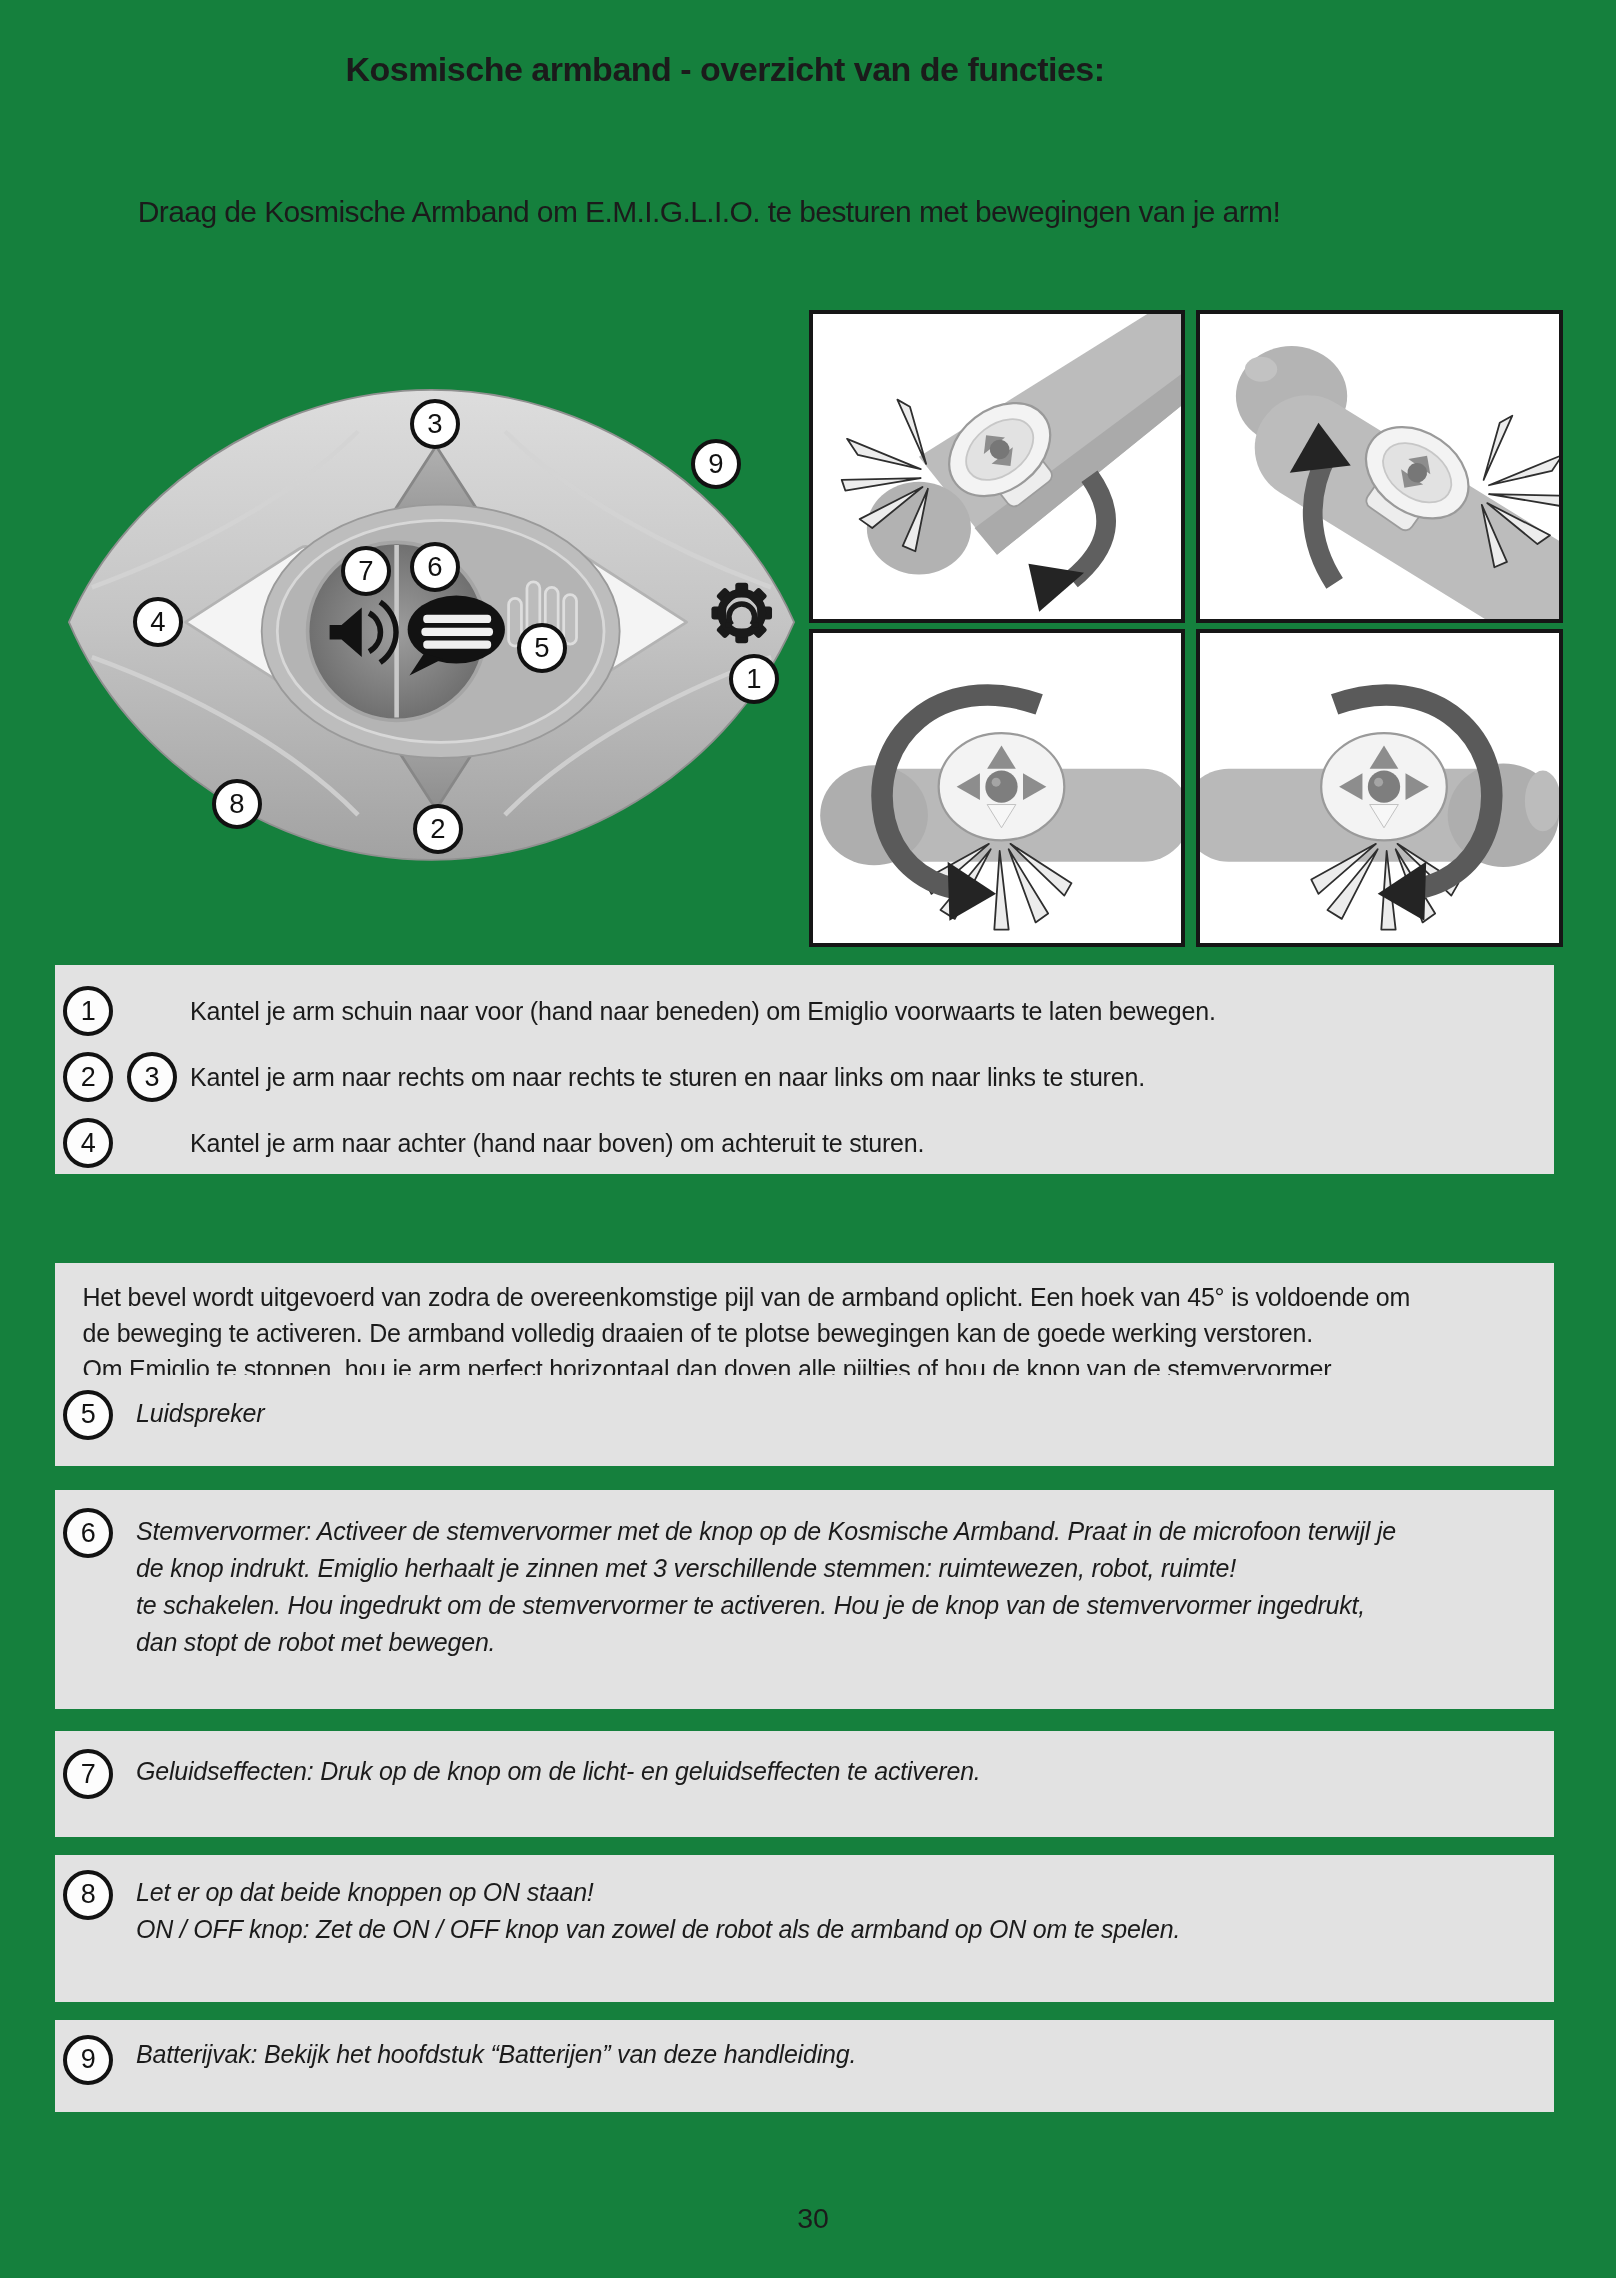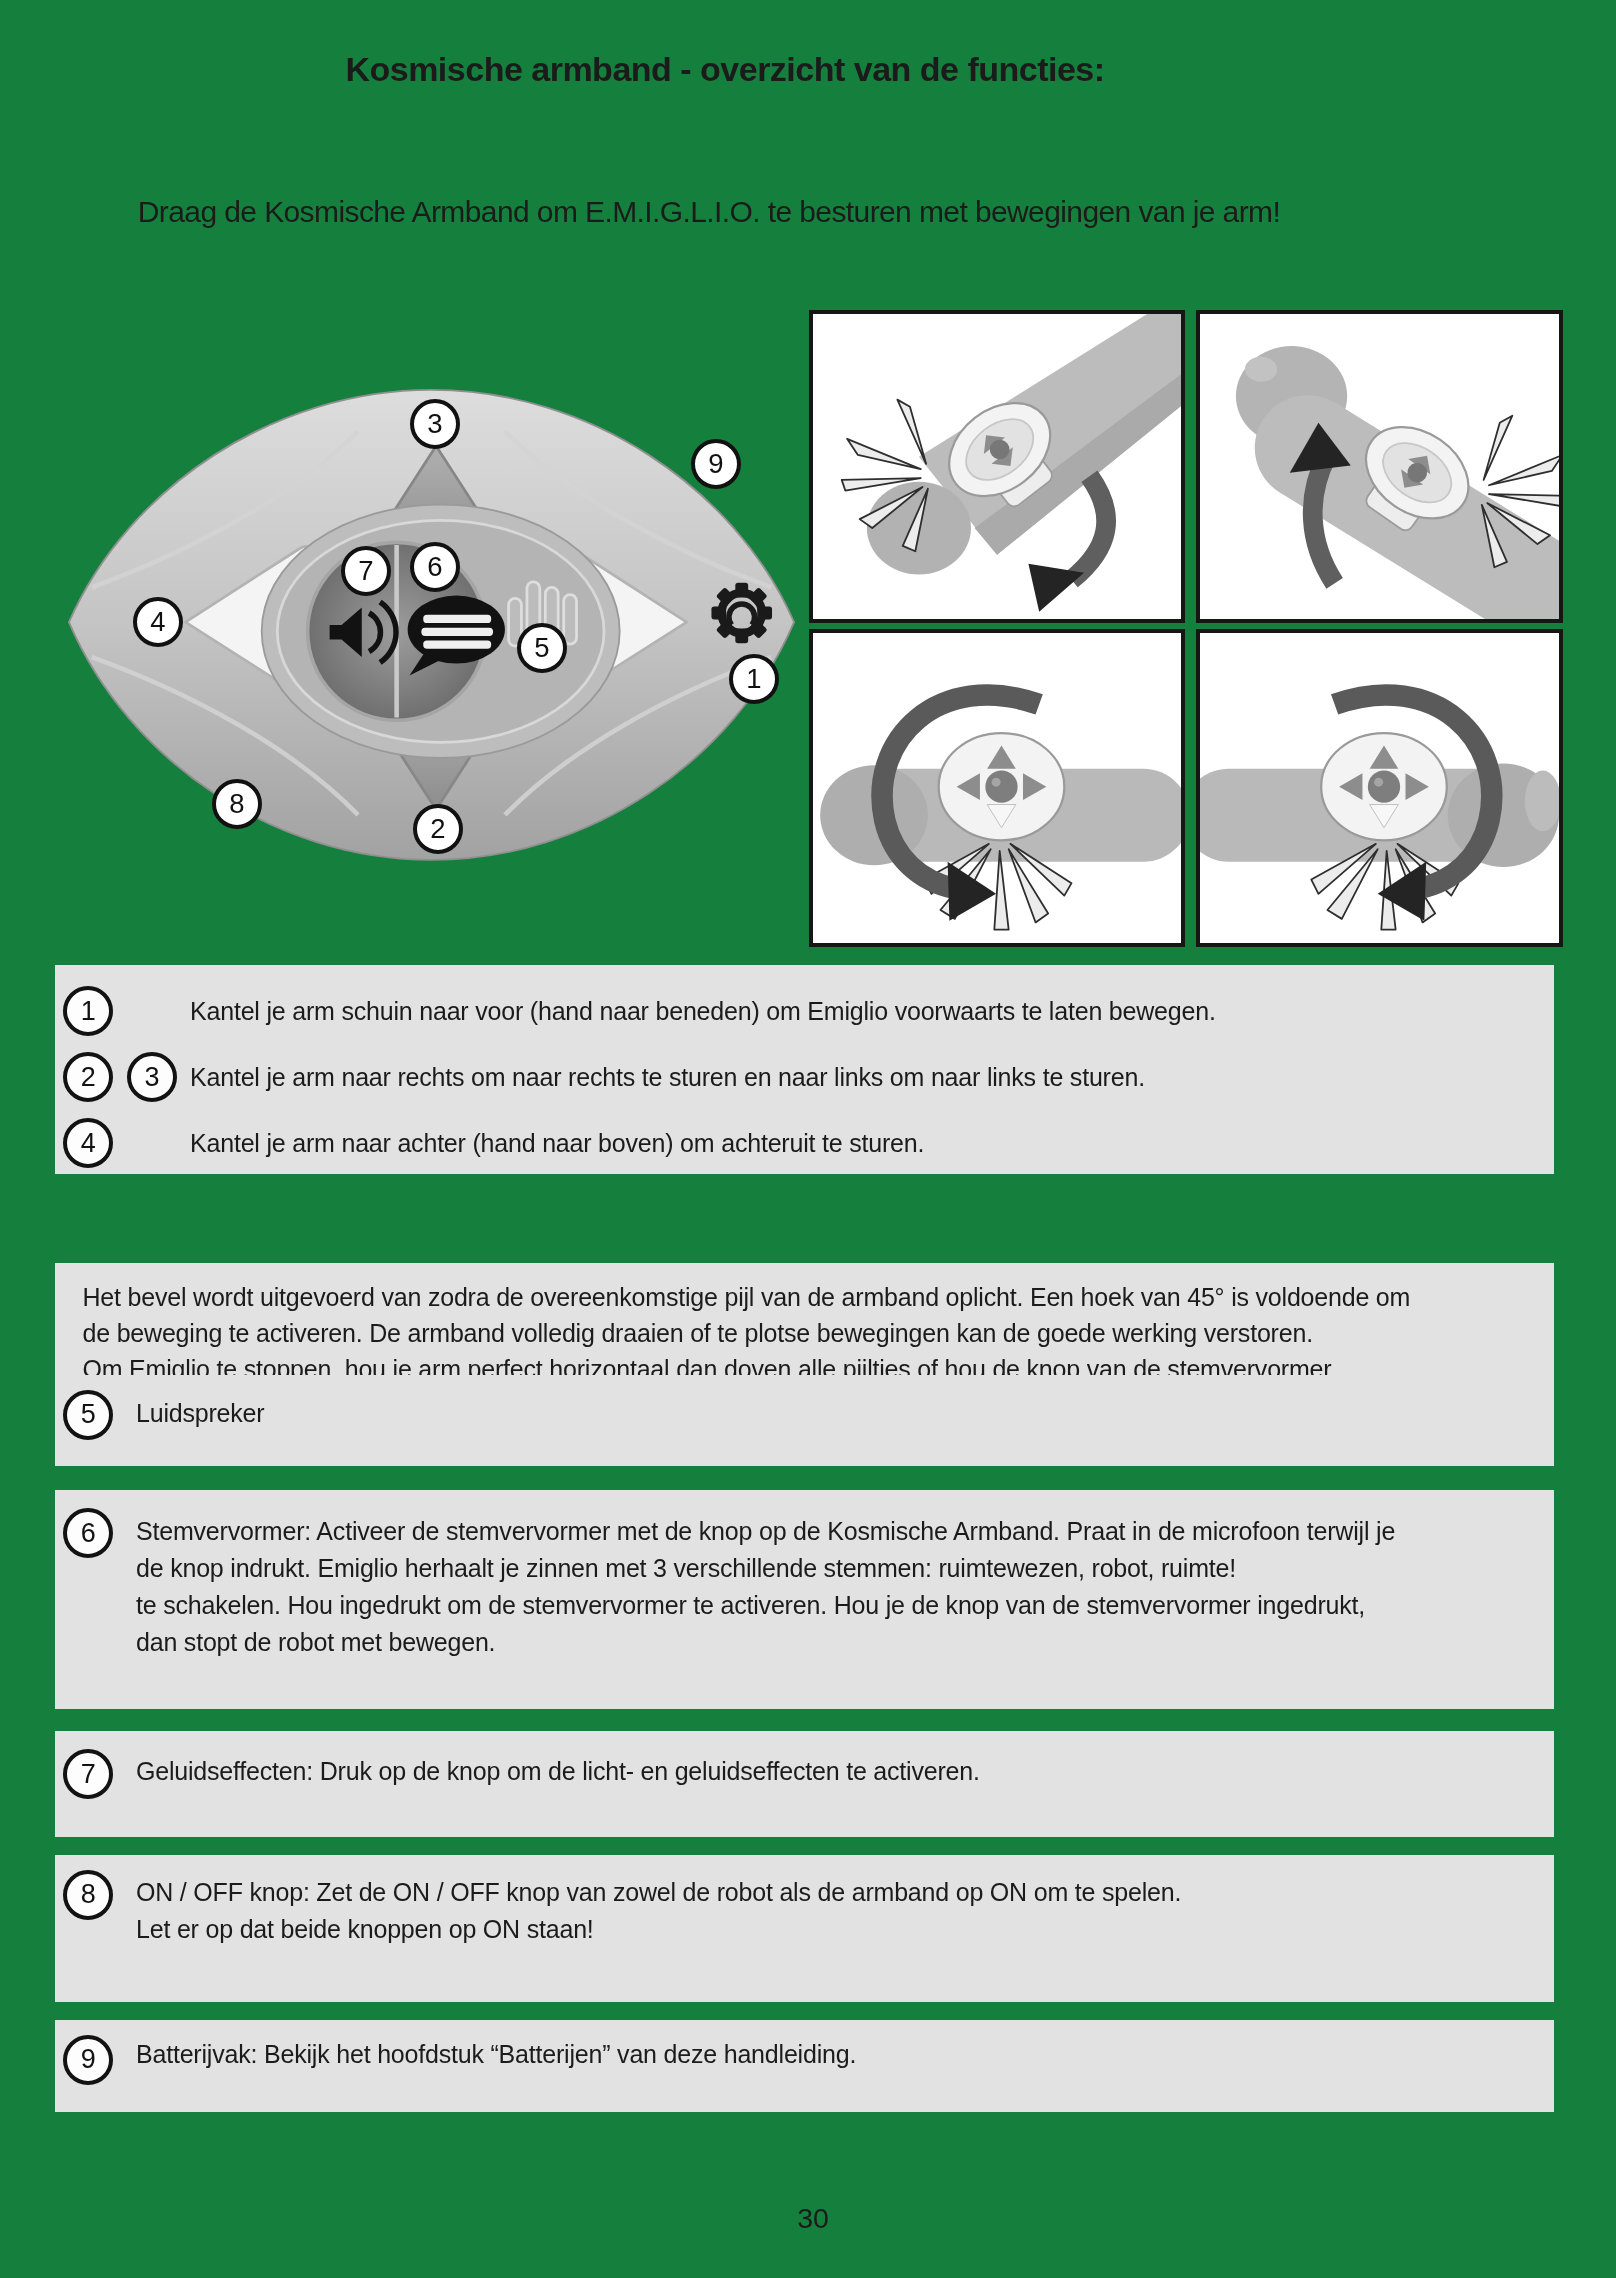--- a/index.html
+++ b/index.html
@@ -44,21 +44,21 @@
   .mrow .numcircle{position:absolute;top:50%;transform:translateY(-50%);}
   .badge-a{left:8.3px;} .badge-b{left:72px;}
   .mtext{position:absolute;left:135px;top:50%;transform:translateY(-50%);
     font-size:25px;letter-spacing:-0.2px;white-space:nowrap;}
   
   #bandB{top:1263px;height:167px;padding:15.6px 27.5px 0 27.5px;}
   #bandB .nline{font-size:25px;line-height:36px;letter-spacing:-0.2px;white-space:nowrap;}
   
   .fband .numcircle{position:absolute;left:8.3px;top:14.7px;}
   .flines{margin-left:81px;font-size:25px;line-height:37px;letter-spacing:-0.2px;}
-  .flines div{white-space:nowrap;}
+  .flines div{white-space:nowrap;font-style:italic;}
   #bandF5{top:1375px;height:91px;} #bandF5 .flines{padding-top:20px;}
   #bandF6{top:1490px;height:219px;} #bandF6 .flines{padding-top:23px;} #bandF6 .numcircle{top:18.4px;}
   #bandF7{top:1731px;height:106px;} #bandF7 .flines{padding-top:22px;} #bandF7 .numcircle{top:18.4px;}
   #bandF8{top:1855px;height:147px;} #bandF8 .flines{padding-top:19px;}
   #bandF9{top:2020px;height:92px;} #bandF9 .flines{padding-top:16px;}
 </style>
 </head>
 <body>
 
 <div class="page">
@@ -314,22 +314,22 @@
     <div class="flines">
       <div>Geluidseffecten: Druk op de knop om de licht- en geluidseffecten te activeren.</div>
     </div>
   </div>
 
   <div class="band fband" id="bandF8">
     <div class="numcircle">
         <span>8</span>
       </div>
     <div class="flines">
+      <div>Let er op dat beide knoppen op ON staan!</div>
       <div>ON / OFF knop: Zet de ON / OFF knop van zowel de robot als de armband op ON om te spelen.</div>
-      <div>Let er op dat beide knoppen op ON staan!</div>
     </div>
   </div>
 
   <div class="band fband" id="bandF9">
     <div class="numcircle">
         <span>9</span>
       </div>
     <div class="flines">
       <div>Batterijvak: Bekijk het hoofdstuk “Batterijen” van deze handleiding.</div>
     </div>

